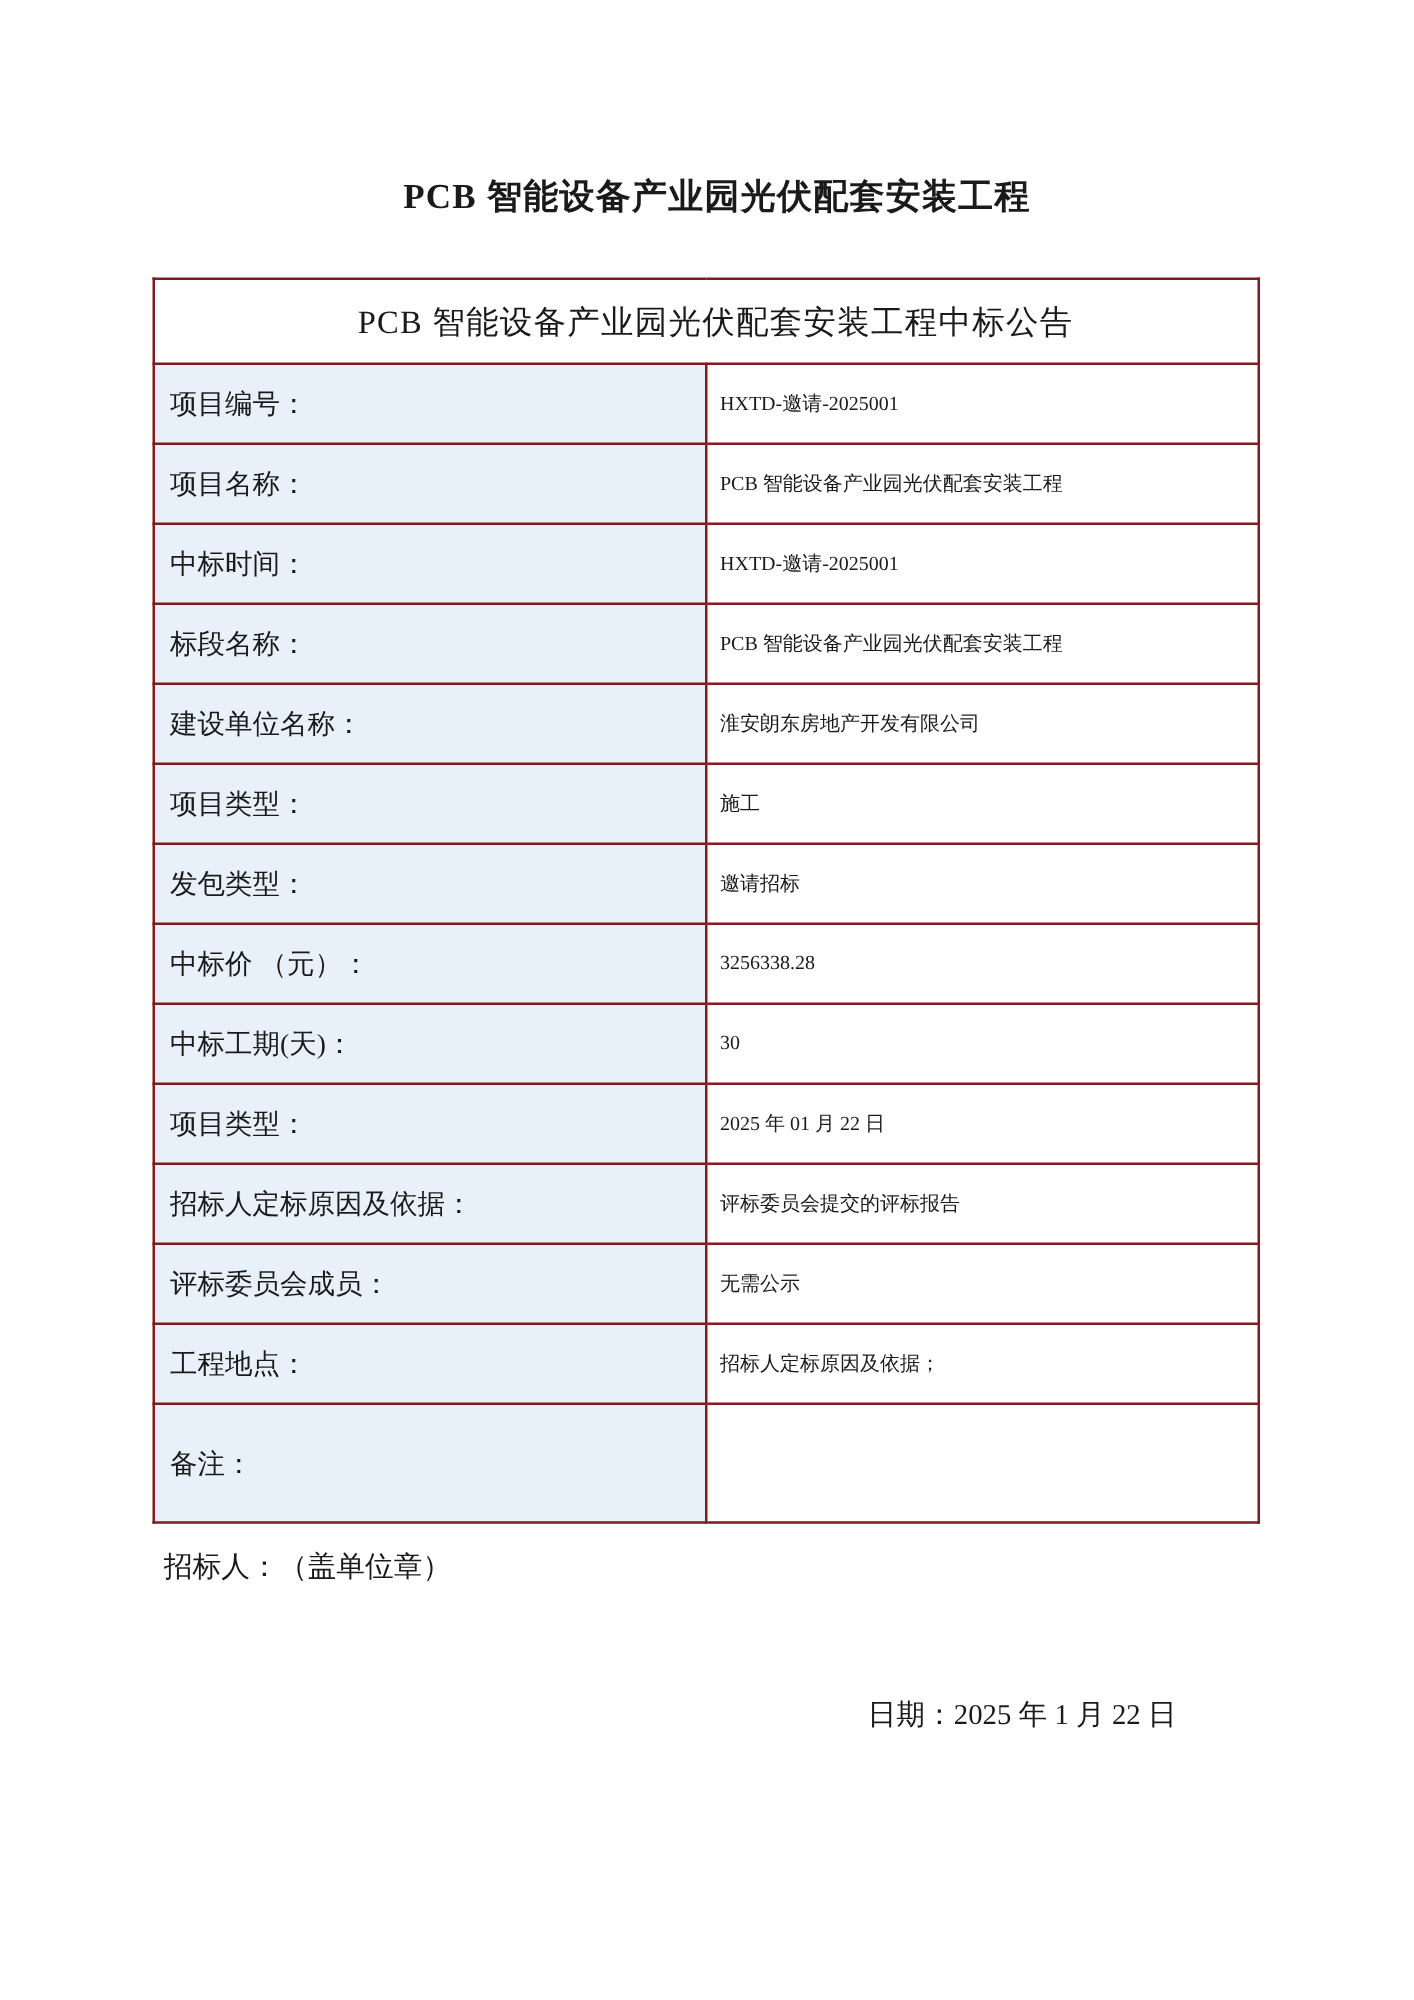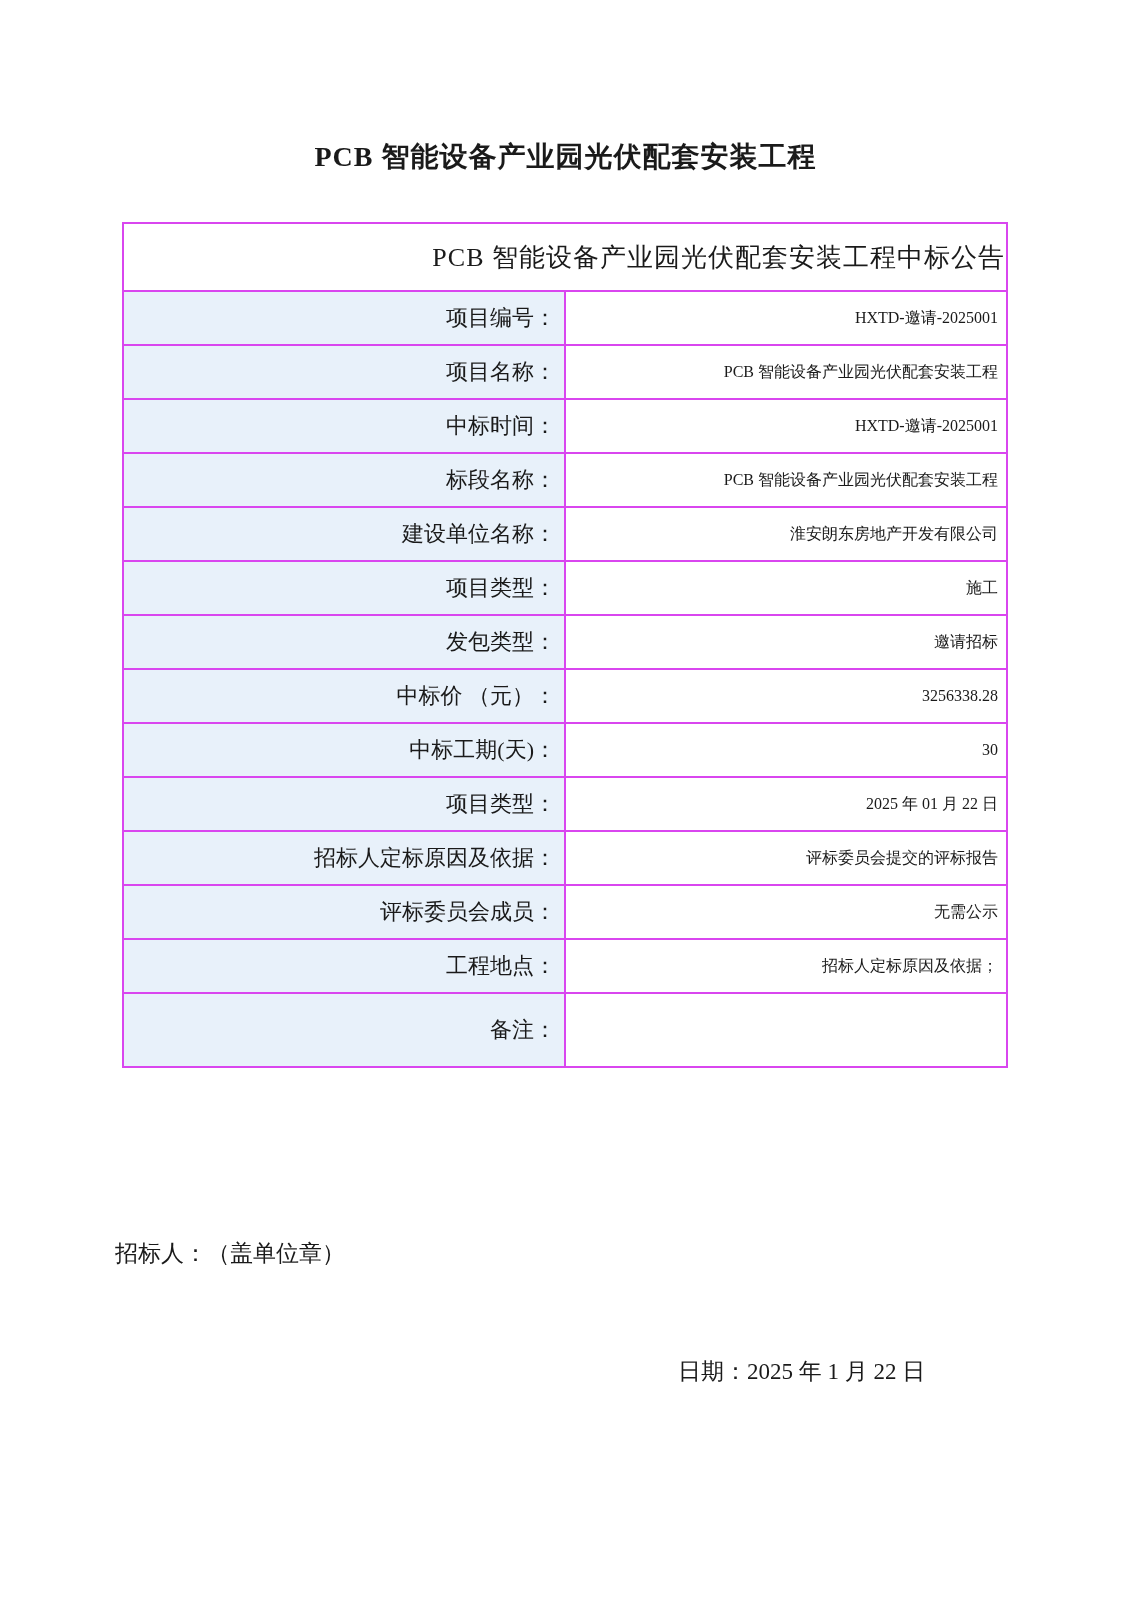--- a/index.html
+++ b/index.html
@@ -1,15 +1,15 @@
 <!DOCTYPE html>
 <html><head>
 <meta charset="utf-8">
 <style>
-  * { box-sizing: border-box; }
+  * { box-sizing: border-box; padding-left: 16px; }
   html, body {
     margin: 0;
     padding: 0;
     background: #ffffff;
   }
   body {
     position: relative;
     width: 1131px;
     height: 1600px;
     font-family: "Liberation Serif", "DejaVu Serif", serif;
@@ -28,44 +28,43 @@
   }
   table.bid-table {
     position: absolute;
     top: 222px;
     left: 122px;
     width: 886px;
     border-collapse: collapse;
     table-layout: fixed;
   }
   table.bid-table td {
-    border: 2px solid #d946ef;
+    border: 2px solid #7f1d1d;
     vertical-align: middle;
-    text-align: right;
   }
   td.hdr {
     height: 68px;
     text-align: center;
     font-size: 26px;
     font-weight: normal;
     letter-spacing: 1px;
     background: #ffffff;
   }
   td.lbl {
     width: 317px;
-    height: 54px;
+    height: 64px;
     background: #e8f1fa;
     padding: 2px 8px 2px 12px;
     font-size: 22px;
   }
   td.val {
     padding: 2px 8px 2px 10px;
     font-size: 16px;
   }
-  tr.tall td { height: 74px; }
+  tr.tall td { height: 95px; }
   tr.tall td.lbl { vertical-align: middle; }
   .tenderer-line {
     position: absolute;
     top: 1238px;
     left: 115px;
     font-size: 23px;
     font-family: Liberation Mono, monospace;
   }
   .date-line {
     position: absolute;

